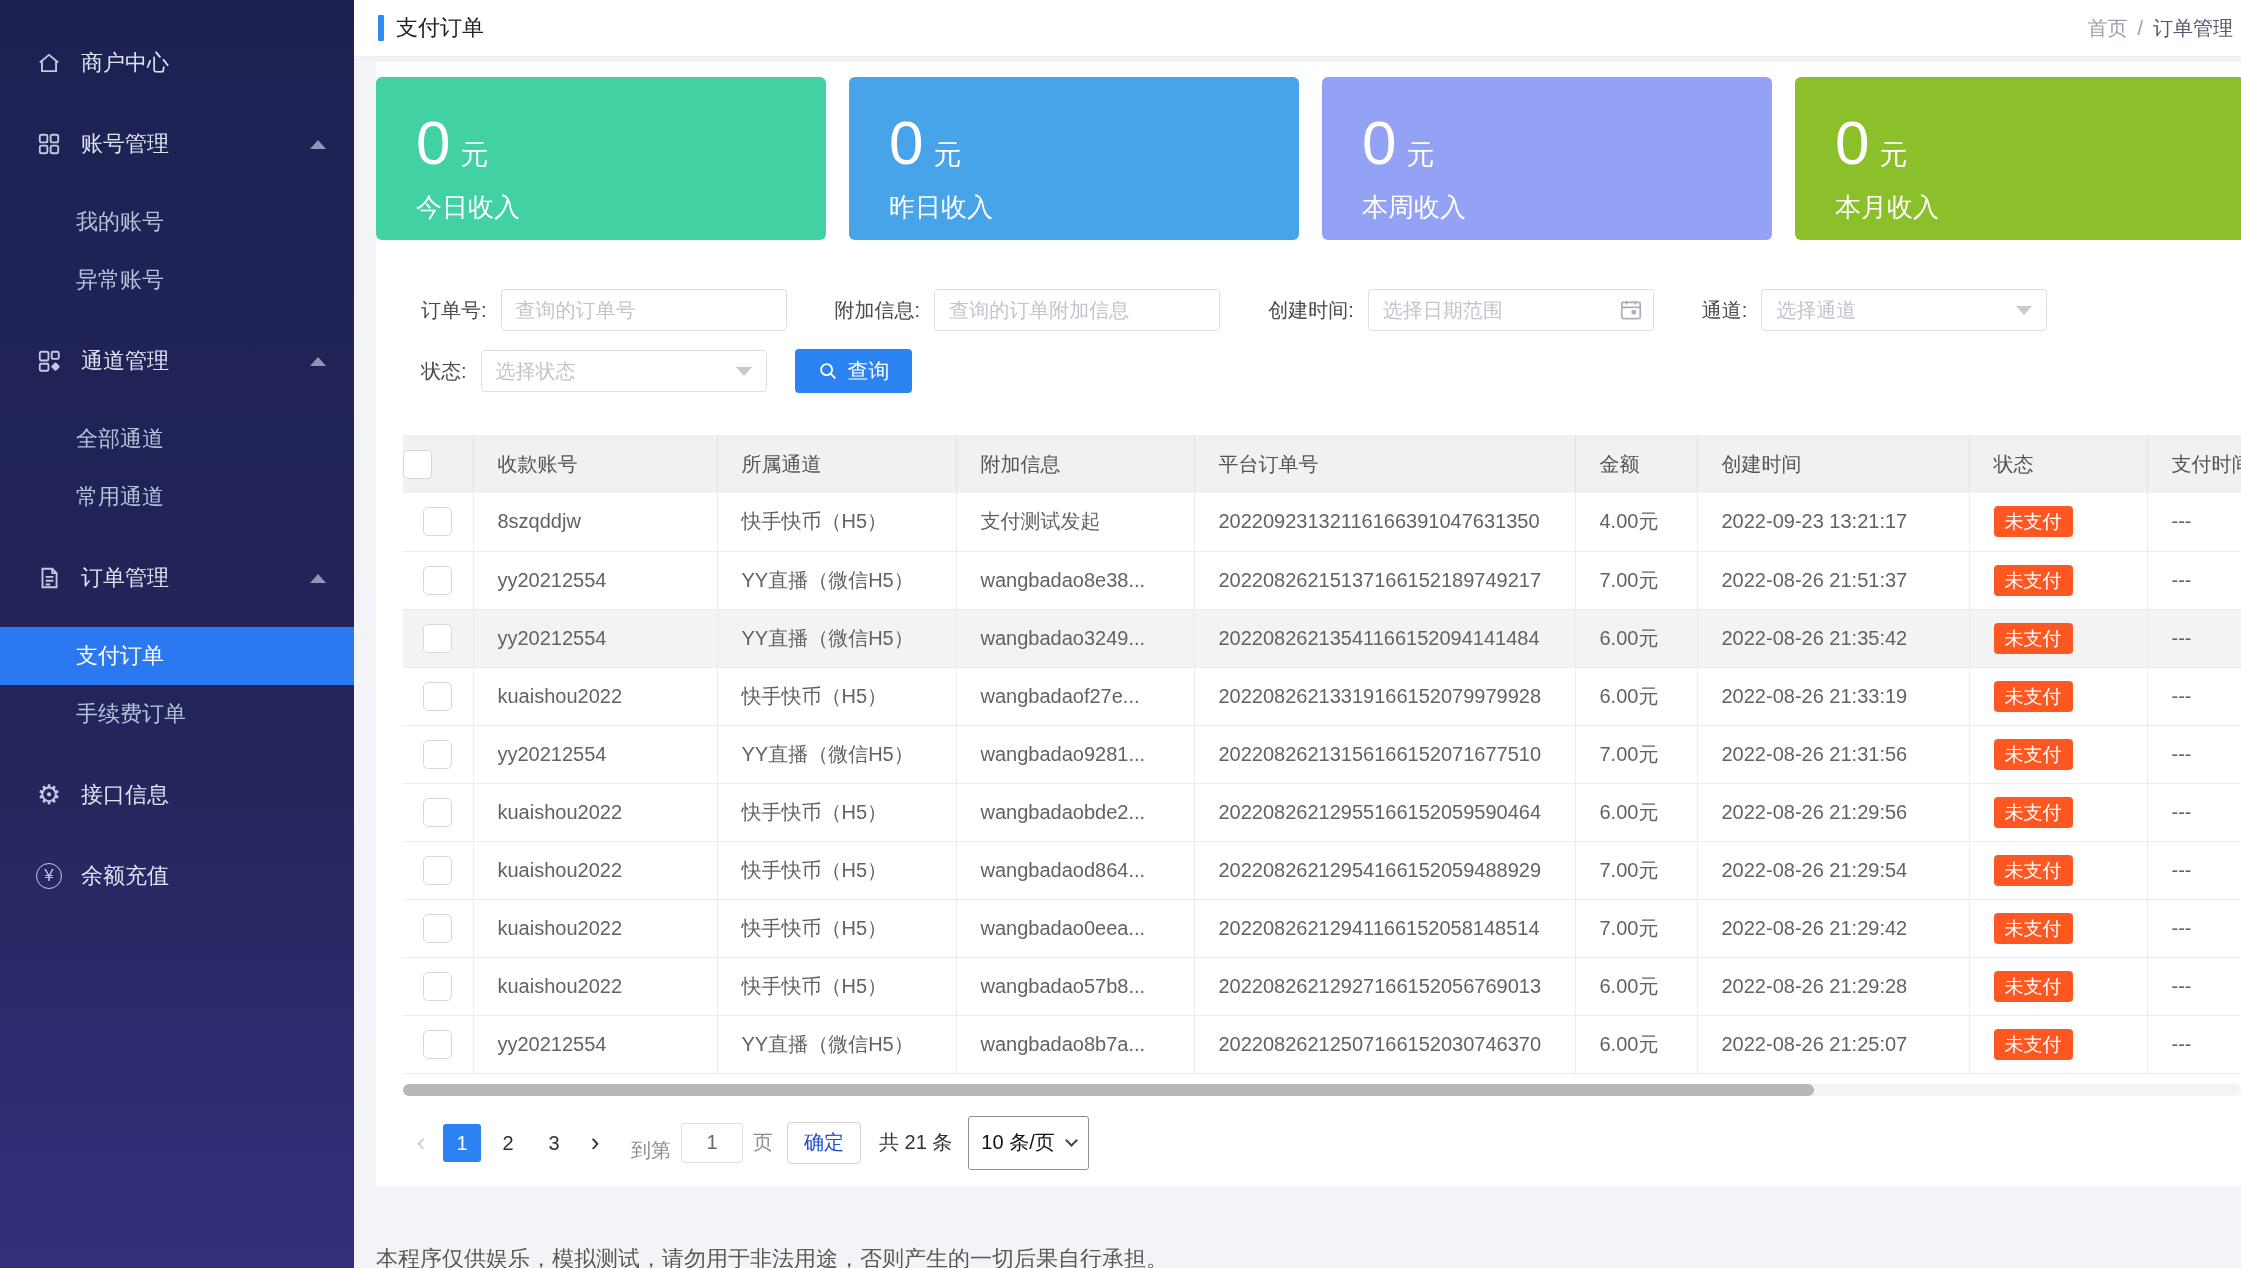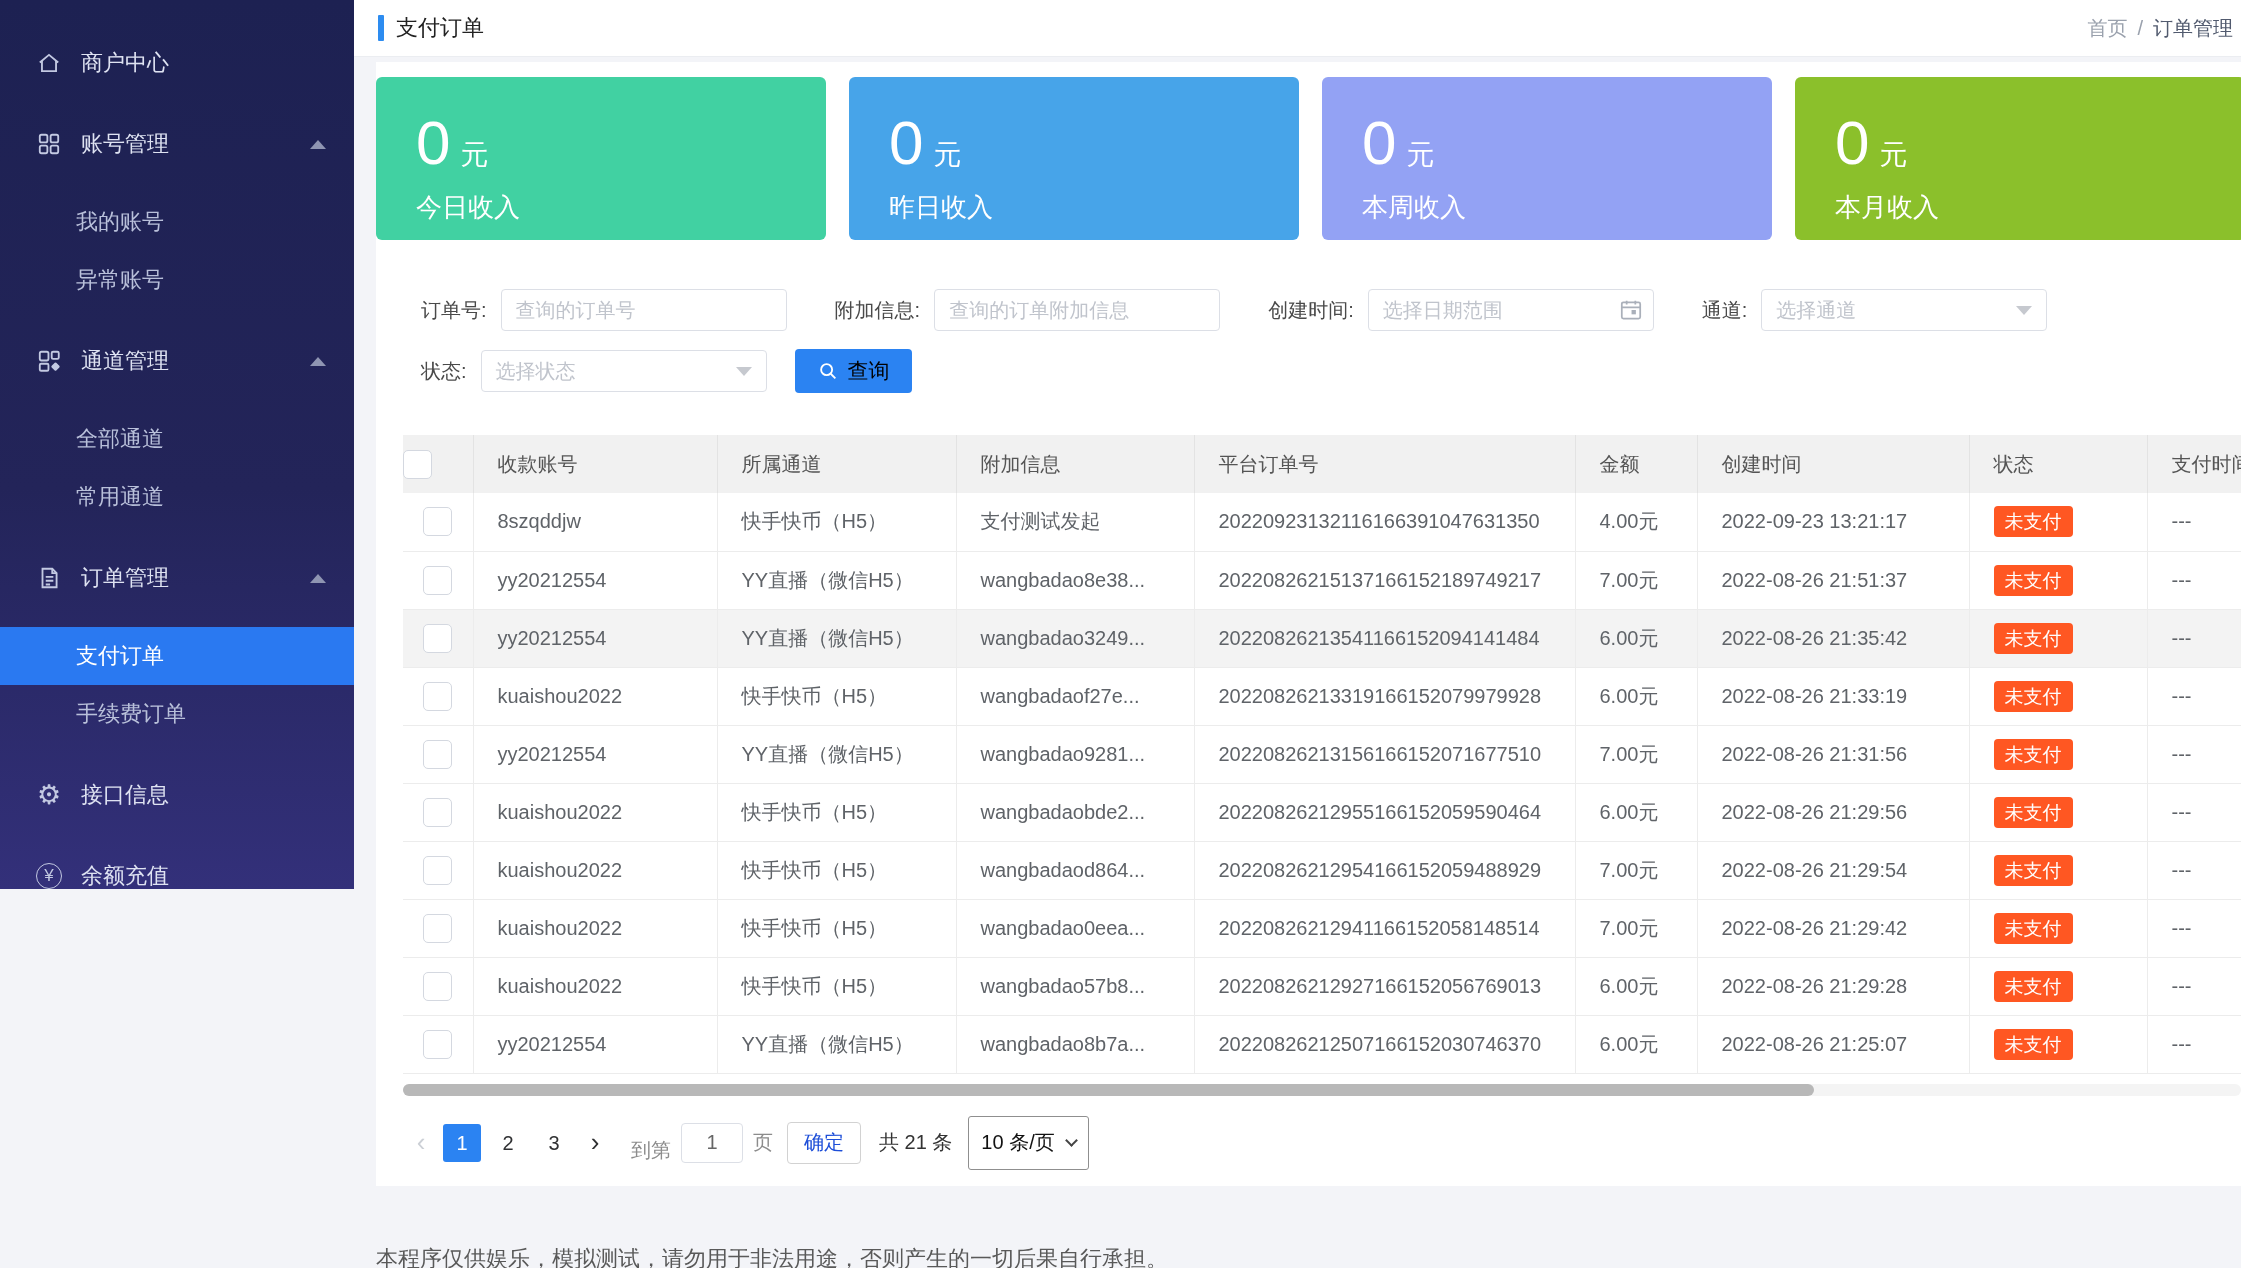--- a/index.html
+++ b/index.html
@@ -3,21 +3,21 @@
 <meta charset="utf-8">
 <style>
   * { margin:0; padding:0; box-sizing:border-box; }
   html,body { width:2241px; height:1268px; overflow:hidden; }
   body {
     font-family:"Liberation Sans","DejaVu Sans",sans-serif;
     background:#f3f4f8; color:#333; font-size:20px;
   }
   
   .sidebar {
-    position:fixed; left:0; top:0; width:354px; height:889px;
+    position:fixed; left:0; top:0; width:354px; height:1268px;
     background:linear-gradient(180deg,#1d2152 0%,#232459 55%,#33307a 100%);
     padding-top:34px; z-index:5;
   }
   .side-item, .side-sub {
     height:58px; display:flex; align-items:center; cursor:pointer;
     color:#dfe3f2; font-size:22px; position:relative;
   }
   .side-item { margin-top:23px; padding-left:35px; }
   .side-item:first-child { margin-top:0; }
   .side-sub { padding-left:76px; color:#b9c0da; }
@@ -65,21 +65,21 @@
     font-size:20px; color:#606266; padding:0 14px; outline:none; position:relative;
     font-family:"Liberation Sans","DejaVu Sans",sans-serif;
   }
   .t-input::placeholder { color:#c0c4cc; }
   .t-select { display:flex; align-items:center; color:#c0c4cc; cursor:pointer; }
   .t-select .ph { flex:1; }
   .sel-caret { width:0; height:0; border-left:8px solid transparent; border-right:8px solid transparent; border-top:9px solid #c6c9cf; }
   .date-wrap { position:relative; }
   .date-wrap .cal { position:absolute; right:10px; top:8px; color:#aab0ba; }
   .btn-query {
-    height:44px; padding:0 22px; background:#2b83f2; color:#000000; border:none; border-radius:4px;
+    height:44px; padding:0 22px; background:#2b83f2; color:#ffffff; border:none; border-radius:4px;
     font-size:21px; display:flex; align-items:center; gap:9px; cursor:pointer;
     font-family:Liberation Mono, monospace;
   }
   
   .order-table { border-collapse:collapse; margin:42px 0 0 27px; table-layout:fixed; width:2030px; }
   .order-table th {
     background:#f1f1f1; height:58px; font-weight:400; font-size:20px; color:#555;
     text-align:left; padding-left:24px; border-right:1px solid #e3e3e3;
   }
   .order-table td {

